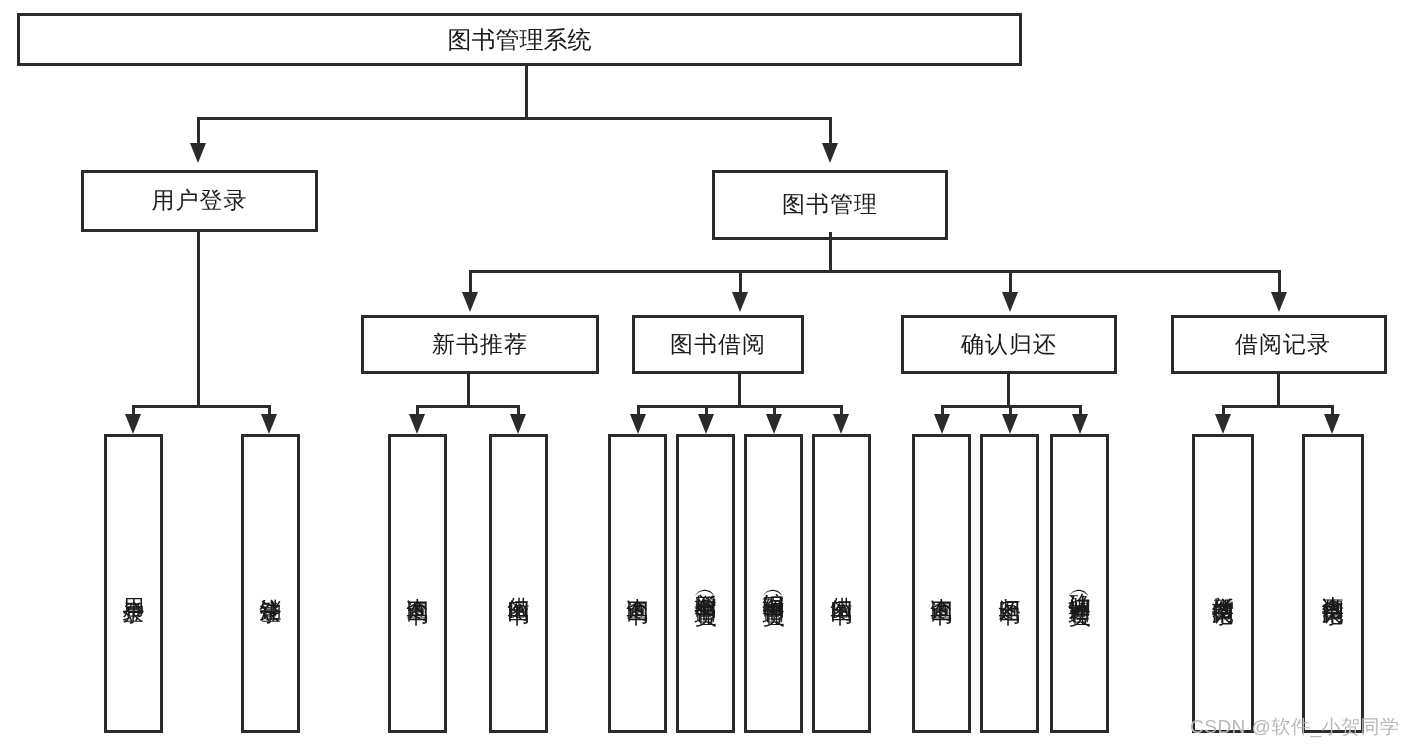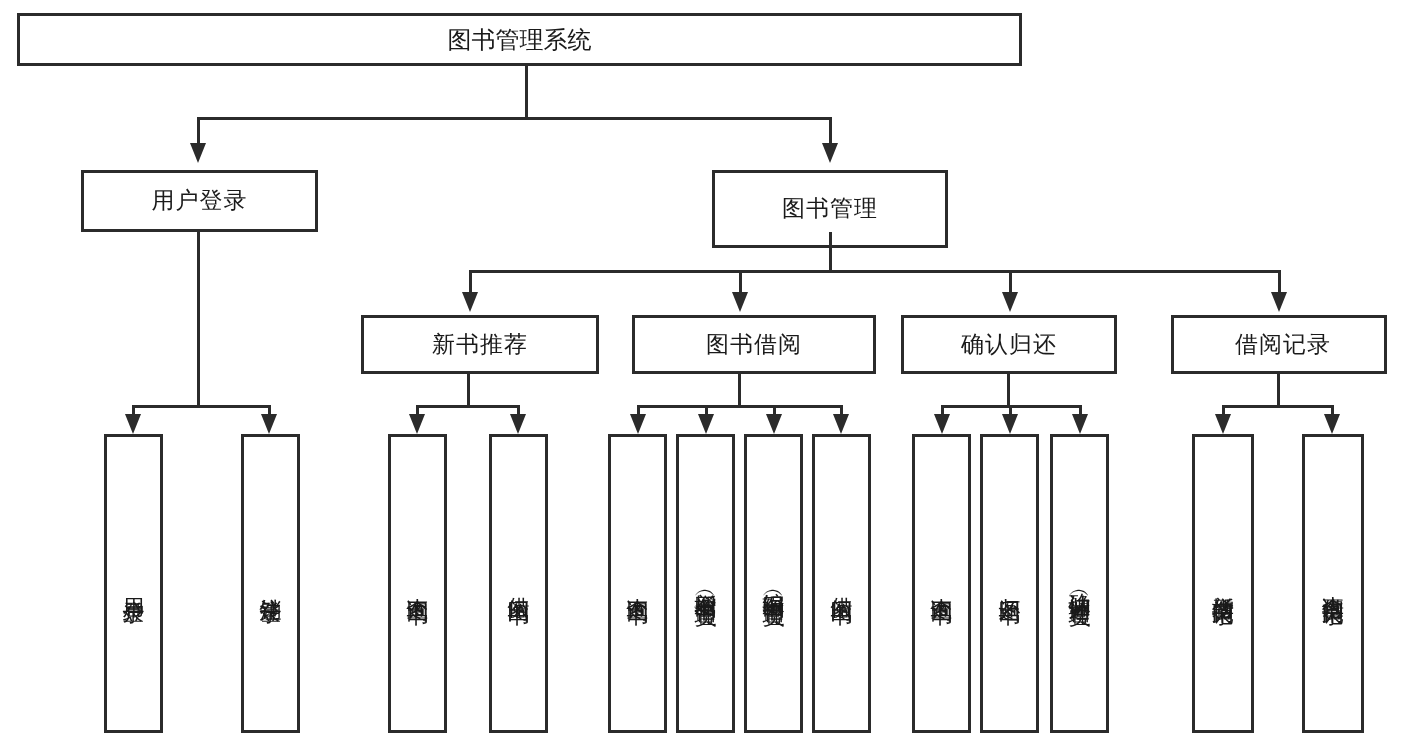--- a/index.html
+++ b/index.html
@@ -85,21 +85,21 @@
   <div class="edge h" style="left:197px; top:117px; width:635px; height:3px;"></div>
 
   <div class="edge v" style="left:197px; top:117px; height:26px;"></div>
   <div class="arrow" style="left:190px; top:143px;"></div>
   <div class="edge v" style="left:829px; top:117px; height:26px;"></div>
   <div class="arrow" style="left:822px; top:143px;"></div>
 
   <div class="node h" style="left:81px; top:170px; width:237px; height:62px;">
     <span>用户登录</span>
   </div>
-  <div class="node h" style="left:712px; top:170px; width:236px; height:78px;">
+  <div class="node h" style="left:712px; top:170px; width:236px; height:70px;">
     <span>图书管理</span>
   </div>
 
   <div class="edge v" style="left:197px; top:232px; height:173px;"></div>
   <div class="edge h" style="left:132px; top:405px; width:138px; height:3px;"></div>
   <div class="edge v" style="left:132px; top:405px; height:11px;"></div>
   <div class="arrow" style="left:125px; top:414px;"></div>
   <div class="edge v" style="left:268px; top:405px; height:11px;"></div>
   <div class="arrow" style="left:261px; top:414px;"></div>
 
@@ -110,21 +110,21 @@
   <div class="edge v" style="left:739px; top:270px; height:23px;"></div>
   <div class="arrow" style="left:732px; top:292px;"></div>
   <div class="edge v" style="left:1009px; top:270px; height:23px;"></div>
   <div class="arrow" style="left:1002px; top:292px;"></div>
   <div class="edge v" style="left:1278px; top:270px; height:23px;"></div>
   <div class="arrow" style="left:1271px; top:292px;"></div>
 
   <div class="node h" style="left:361px; top:315px; width:238px; height:59px;">
     <span>新书推荐</span>
   </div>
-  <div class="node h" style="left:632px; top:315px; width:244px; height:59px;">
+  <div class="node h" style="left:632px; top:315px; width:172px; height:59px;">
     <span>图书借阅</span>
   </div>
   <div class="node h" style="left:901px; top:315px; width:216px; height:59px;">
     <span>确认归还</span>
   </div>
   <div class="node h" style="left:1171px; top:315px; width:216px; height:59px;padding-left:8px;">
     <span>借阅记录</span>
   </div>
 
   <div class="edge v" style="left:467px; top:374px; height:31px;"></div>
@@ -198,14 +198,17 @@
     <span class="vtext">确认归还（管理员）</span>
   </div>
 
   <div class="node leaf" style="left:1192px; top:434px; width:62px; height:299px;">
     <span class="vtext">新增借阅记录</span>
   </div>
   <div class="node leaf" style="left:1302px; top:434px; width:62px; height:299px;">
     <span class="vtext">查询借阅记录</span>
   </div>
 
+  <div class="watermark" style="left:1190px; top:714px;">
+    <span>CSDN @软件_小贺同学</span>
+  </div>
 
 </div>
 
 </body></html>

